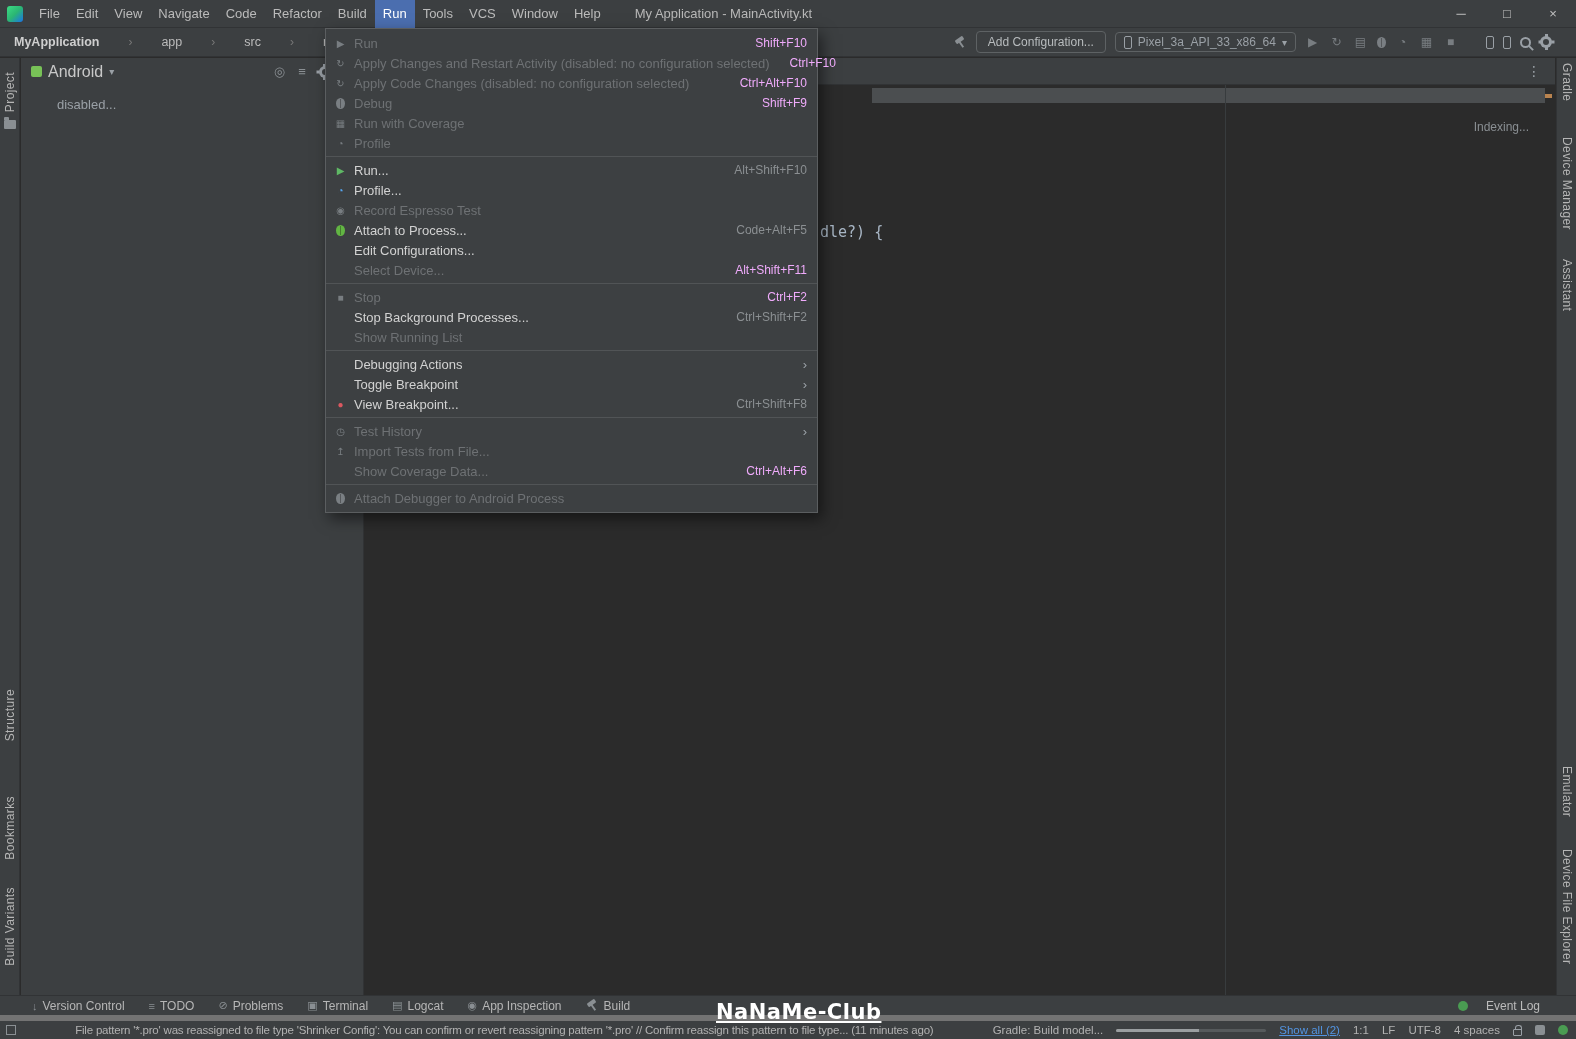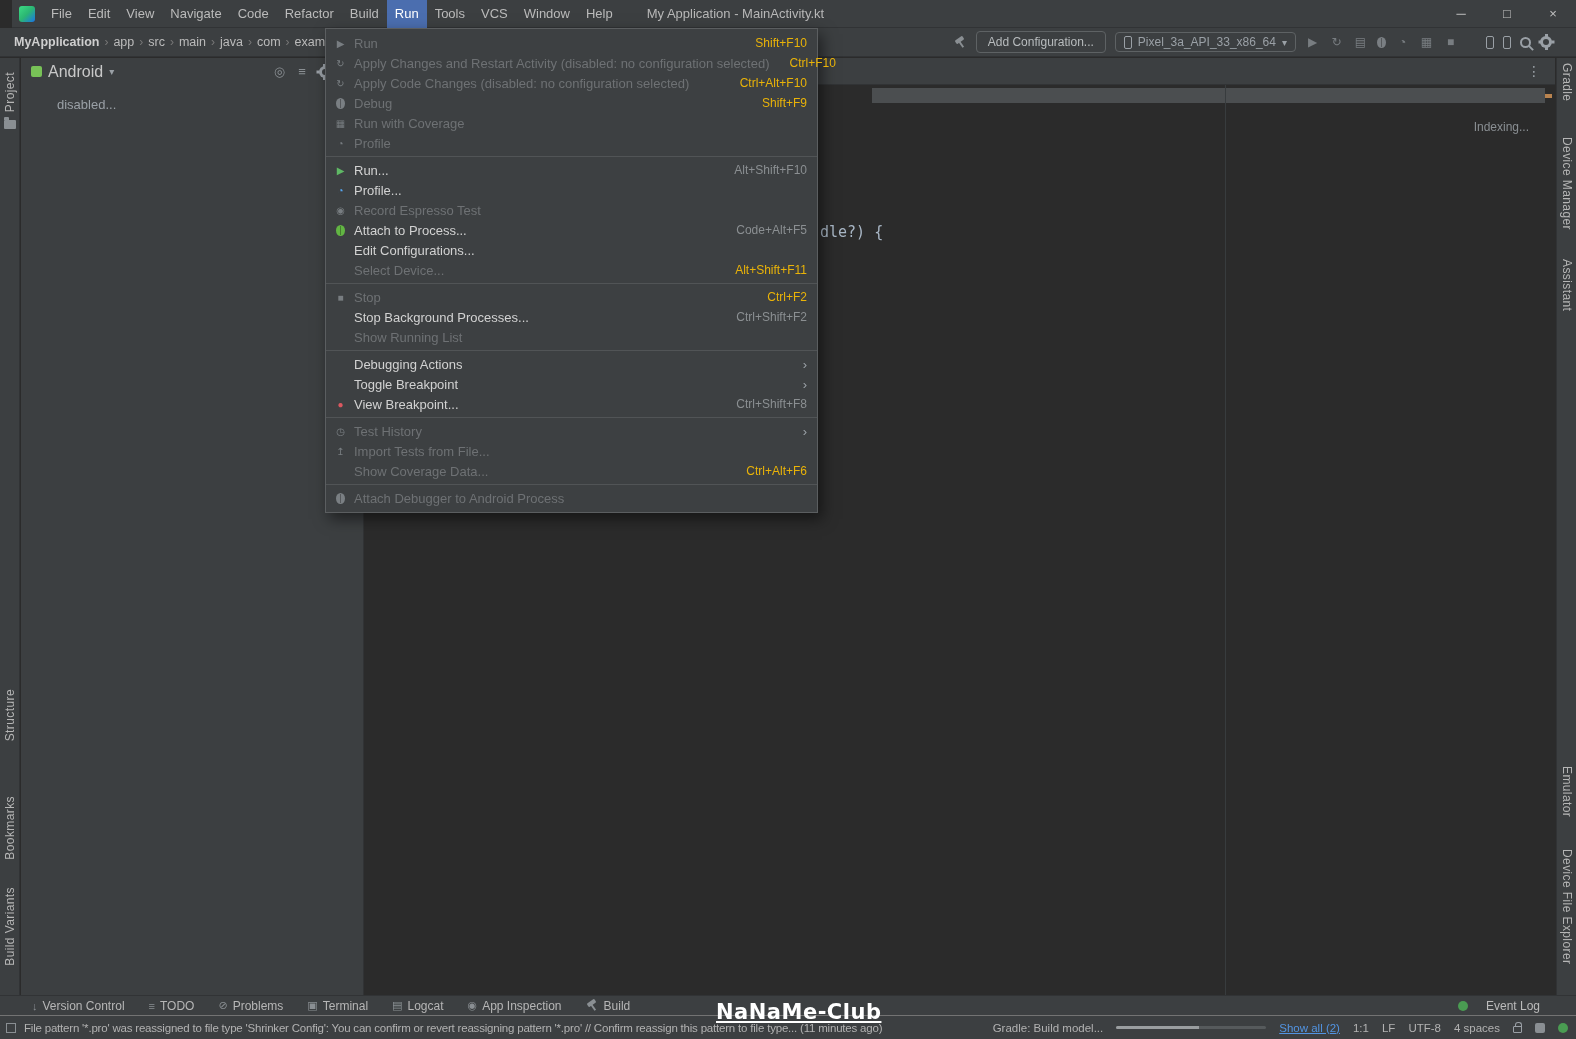--- a/index.html
+++ b/index.html
@@ -8,33 +8,33 @@
     position: relative;
     background: #2b2b2b;
     font-family: "Liberation Sans", "DejaVu Sans", sans-serif;
     color: #bbbbbb;
     overflow: hidden;
     font-size: 13px;
   }
 
   
   .menubar { position:absolute; top:0; left:0; right:0; height:28px; background:#3c3f41;
-             display:flex; align-items:center; z-index:40; border-bottom:1px solid #313335;margin-left:12px; }
+             display:flex; align-items:center; z-index:40; border-bottom:1px solid #313335; }
   .app-logo { width:16px; height:16px; border-radius:3px; margin:0 8px 0 7px; flex:none;
               background: linear-gradient(135deg,#3ddc84 0%,#2bb673 50%,#1a73e8 100%); }
   .menu-item { padding:0 8px; line-height:28px; height:28px; color:#bbbbbb; cursor:default; }
   .menu-item.active { background:#4b6eaf; color:#ffffff; }
   .win-title { margin-left:26px; color:#b8b8b8; white-space:nowrap; }
   .win-controls { margin-left:auto; display:flex; height:28px; }
   .win-btn { width:46px; text-align:center; line-height:28px; color:#c2c2c2; font-size:13px; }
 
   
   .navbar { position:absolute; top:28px; left:0; right:0; height:29px; background:#3c3f41;
             display:flex; align-items:center; z-index:10; border-bottom:1px solid #313335; }
-  .crumbs { display:flex; align-items:center; padding-left:12px; font-size:12.5px; white-space:nowrap; }
+  .crumbs { display:flex; align-items:center; padding-left:12px; font-size:12.5px; white-space:nowrap;gap:24px; }
   .crumb { color:#bbbbbb; padding:0 2px; }
   .crumbs .crumb:first-child { color:#cfcfcf; font-weight:bold; }
   .crumb-sep { color:#777; padding:0 3px; font-size:12px; }
   .nav-right { margin-left:auto; display:flex; align-items:center; gap:9px; padding-right:24px; flex:none; }
   .btn-outline { border:1px solid #5e6264; border-radius:4px; padding:3px 11px; font-size:12px;
                  color:#b8bcbe; background:transparent; white-space:nowrap; }
   .combo { border:1px solid #5e6264; border-radius:4px; padding:2px 8px; font-size:12px; color:#9aa0a6;
            display:flex; align-items:center; gap:6px; white-space:nowrap; }
   .nav-ico { color:#787d81; font-size:12px; width:15px; text-align:center; }
   .nav-gap { width:10px; }
@@ -96,38 +96,38 @@
   
   .run-menu { position:absolute; left:325px; top:28px; width:493px; background:#3d4042;
               border:1px solid #5b5e60; box-shadow:4px 6px 14px rgba(0,0,0,.5); z-index:60; padding:4px 0; }
   .rm-row { display:flex; align-items:center; height:20px; padding:0 10px 0 7px; font-size:13px; color:#d2d2d2; }
   .rm-row.disabled { color:#6e7174; }
   .rm-ico { width:15px; margin-right:6px; display:flex; align-items:center; justify-content:center;
             font-size:10px; flex:none; }
   .rm-label { white-space:nowrap; }
   .rm-right { margin-left:auto; display:flex; align-items:center; gap:4px; padding-left:20px; }
   .rm-shortcut { font-size:12px; color:#8b8f92; white-space:nowrap; }
-  .rm-row.disabled .rm-shortcut { color:#eab308; }
+  .rm-row.disabled .rm-shortcut { color:#f0abfc; }
   .rm-arrow { color:#9aa0a6; font-size:13px; }
   .rm-sep { height:1px; background:#515456; margin:3px 0; }
   .c-green { color:#5fb865; } .c-dim { color:#787d81; } .c-red { color:#db5860; } .c-blue { color:#56a8f5; }
 
   
   .toolbar { position:absolute; left:0; right:0; bottom:24px; height:20px; background:#3c3f41;
              border-top:1px solid #313335; display:flex; align-items:center; font-size:12px; z-index:20; }
   .tool { display:flex; align-items:center; gap:5px; color:#b6b6b6; margin-right:24px; white-space:nowrap; }
   .tool:first-child { margin-left:32px; }
   .tool-ico { color:#8a8f93; font-size:11px; }
   .event-log { margin-left:auto; margin-right:36px; display:flex; gap:18px; align-items:center; white-space:nowrap; }
   .dot-green { width:10px; height:10px; border-radius:50%; background:#4a9c52; flex:none; }
 
   
   .statusbar { position:absolute; left:0; right:0; bottom:0; height:24px; background:#3c3f41;
-               border-top:1px solid #737373; display:flex; align-items:center; font-size:11.5px;
-               color:#b2b2b2; z-index:20; padding:0 8px 0 6px; gap:8px; }
+               border-top:6px solid #737373; display:flex; align-items:center; font-size:11.5px;
+               color:#b2b2b2; z-index:20; padding:0 8px 0 6px; gap:8px;text-align:center; }
   .ic-square { width:10px; height:10px; border:1px solid #8a8f93; flex:none; }
   .status-msg { white-space:nowrap; overflow:hidden; flex:1 1 auto; min-width:0; letter-spacing:-0.2px; }
   .status-right { display:flex; align-items:center; gap:13px; flex:none; }
   .progress { width:150px; height:3px; background:#565a5c; border-radius:2px; overflow:hidden; }
   .progress-fill { width:55%; height:100%; background:#9a9ea0; }
   .link { color:#5294e2; text-decoration:underline; }
   .status-ico-a { width:10px; height:10px; background:#8a8f93; border-radius:2px; display:inline-block; }
   .status-ico-b { width:10px; height:10px; background:#4a9c52; border-radius:50%; display:inline-block; }
 
   .watermark { position:absolute; left:716px; top:1000px; z-index:100; color:#ffffff; font-size:21px;

